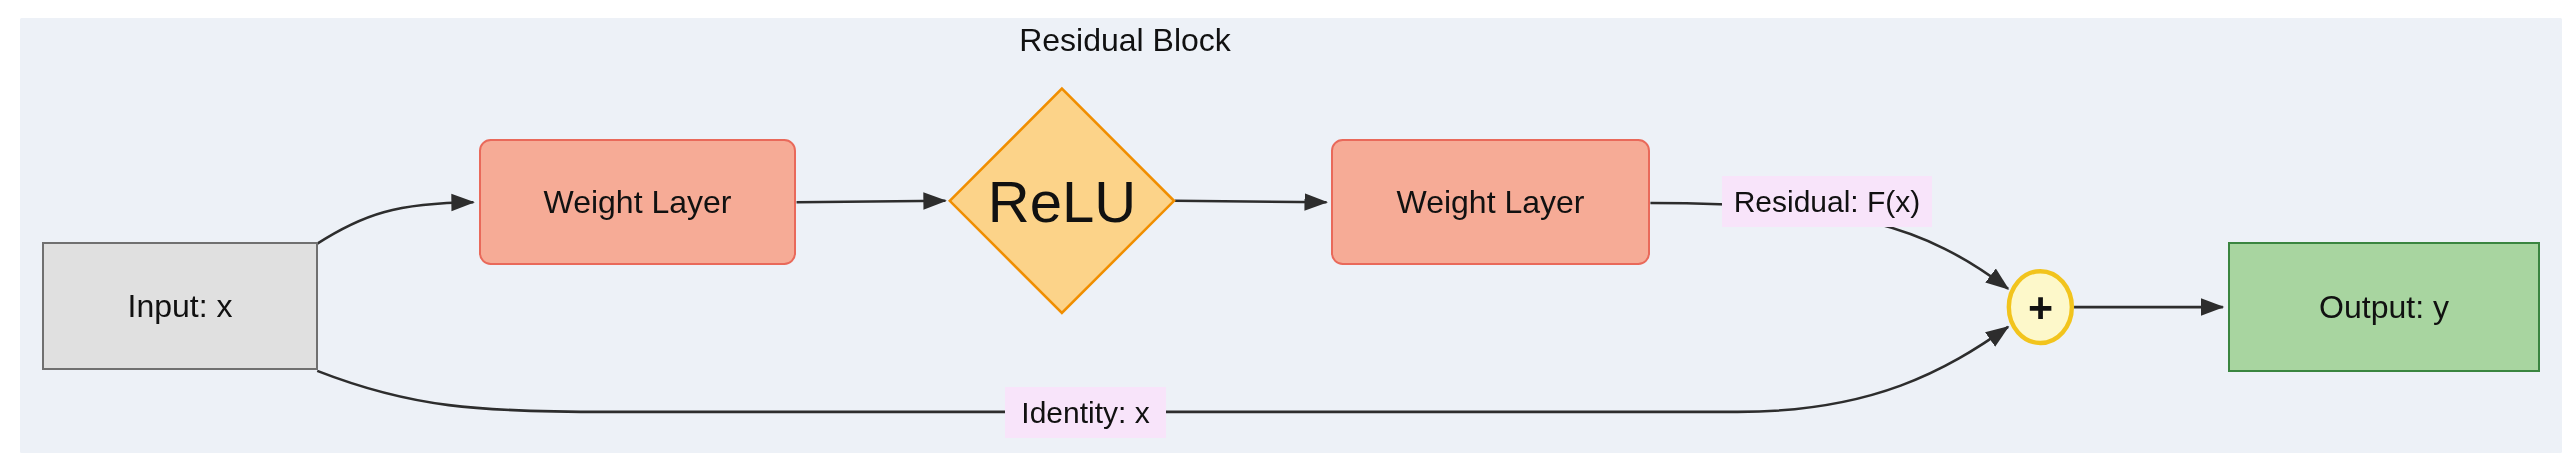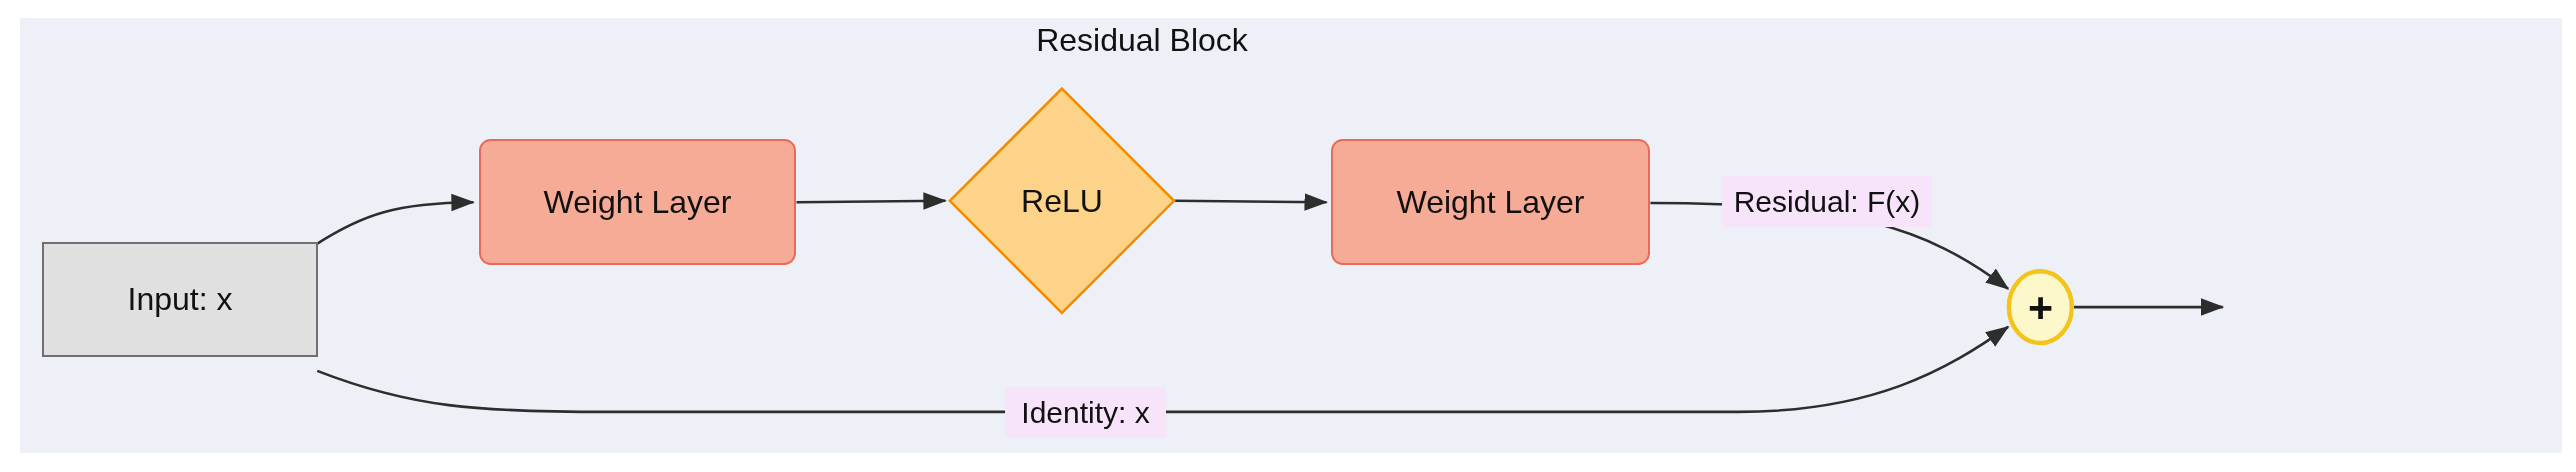--- a/index.html
+++ b/index.html
@@ -19,54 +19,54 @@
     color:var(--text);
   }
   .canvas { position:relative; width:2576px; height:472px; }
 
   .panel {
     position:absolute; left:20px; top:17.6px; width:2542px; height:435px;
     background:var(--panelBg); border-radius:1.5px;
   }
 
   .diagram-title {
-    position:absolute; left:20px; top:20.5px; width:2244px;
+    position:absolute; left:3px; top:20.5px; width:2244px;
     text-align:center; font-size:32px; line-height:38px; color:var(--text);
   }
 
   svg.edges { position:absolute; left:0; top:0; width:2576px; height:472px; }
   .edge { fill:none; stroke:var(--edge); stroke-width:3.5px; }
   .arrowfill { fill:var(--edge); }
   .diamond { fill:var(--reluFill); stroke:var(--reluBorder); stroke-width:3.5px; }
   .plus-ellipse { fill:var(--plusFill); stroke:var(--plusBorder); stroke-width:6px; }
 
   .node {
     position:absolute; display:flex; align-items:center; justify-content:center;
     box-sizing:border-box; font-size:32px; color:var(--text); text-align:center;
   }
   .node-input {
-    left:42px; top:242px; width:276px; height:115px;
+    left:42px; top:242px; width:276px; height:128px;
     background:var(--inputFill); border:2.9px solid var(--inputBorder);
   }
   .node-weight1 {
     left:479px; top:139px; width:317px; height:126px;
     background:var(--weightFill); border:2.9px solid var(--weightBorder); border-radius:11.7px;
   }
   .node-weight2 {
     left:1331px; top:139px; width:319px; height:126px;
     background:var(--weightFill); border:2.9px solid var(--weightBorder); border-radius:11.7px;
   }
   .node-output {
     left:2228px; top:242px; width:312px; height:130px;
     background:var(--outputFill); border:2.9px solid var(--outputBorder);
   }
   .relu-text {
     position:absolute; left:950px; top:162px; width:224px; height:78px;
     display:flex; align-items:center; justify-content:center;
-    font-size:32px; color:var(--text);
+    font-size:58px; color:var(--text);
   }
   .plus-text {
     position:absolute; left:2008px; top:271px; width:65px; height:72px;
     display:flex; align-items:center; justify-content:center;
     font-size:43px; font-weight:600; color:var(--text);
   }
   .edge-label {
     position:absolute; display:flex; align-items:center; justify-content:center;
     background:var(--labelBg); font-size:30px; color:var(--text);
     box-sizing:border-box; padding:2.9px 7.3px;
@@ -120,20 +120,23 @@
   </div>
 
   <div class="node node-weight2">
     <span>Weight Layer</span>
   </div>
 
   <div class="plus-text">
     <span>+</span>
   </div>
 
+  <div class="node node-output">
+    <span>Output: y</span>
+  </div>
 
   <div class="edge-label label-residual">
     <span>Residual: F(x)</span>
   </div>
 
   <div class="edge-label label-identity">
     <span>Identity: x</span>
   </div>
 
 </div>

